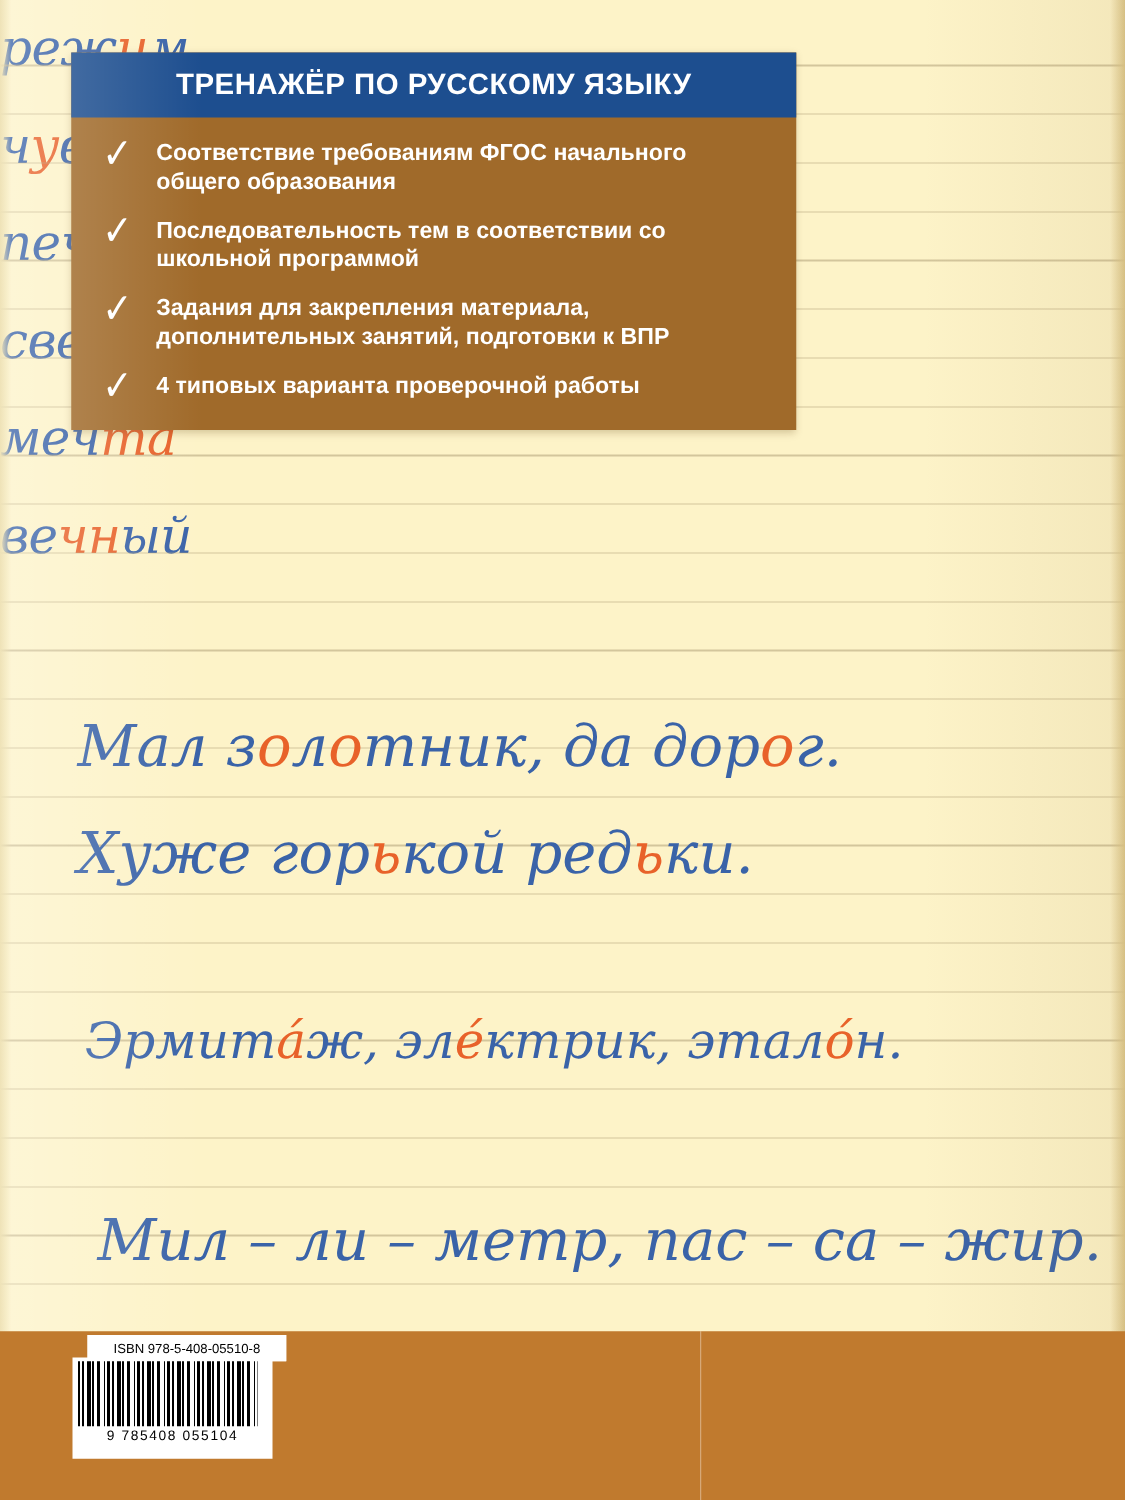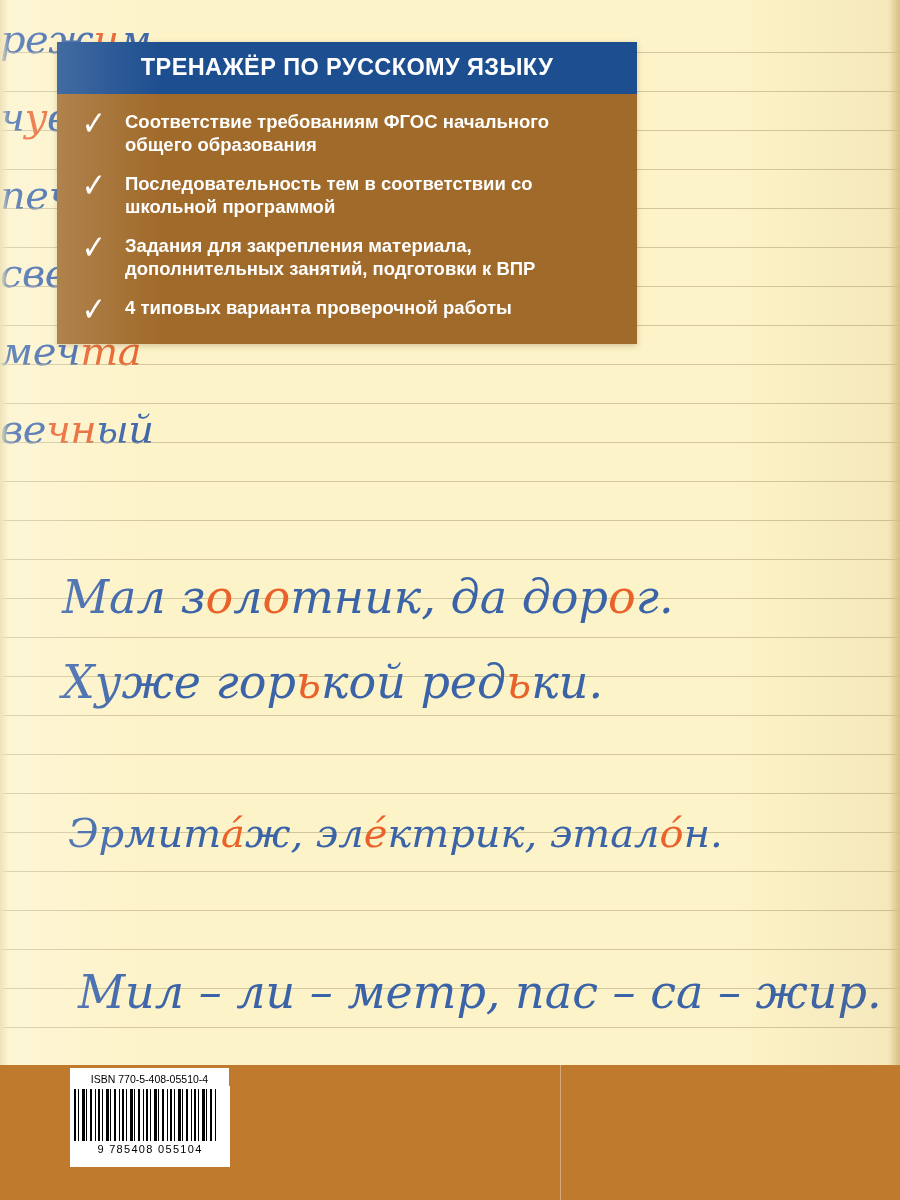--- a/index.html
+++ b/index.html
@@ -165,21 +165,21 @@
   }
   #isbn-text {
     font-family: "Liberation Sans", sans-serif;
     font-size: 10.5px;
     color: #000000;
     text-align: center;
     white-space: nowrap;
   }
   #barcode-box {
     position: absolute;
-    left: 70px;
+    left: 58px;
     top: 1086px;
     width: 152px;
     height: 76px;
     background: #ffffff;
     padding: 3px 4px 2px 4px;
   }
   #barcode {
     height: 52px;
     width: 144px;
     background-image: repeating-linear-gradient(
@@ -275,21 +275,21 @@
     <span>Мил – ли – метр, пас – са – жир.</span>
   </div>
 
   <div id="paper-shade"></div>
 
   <div id="bottom-band">
     <div id="band-fold"></div>
   </div>
 
   <div id="isbn-box">
-    <div id="isbn-text">ISBN 770-5-408-05510-4</div>
+    <div id="isbn-text">ISBN 978-5-408-05510-8</div>
   </div>
 
   <div id="barcode-box">
     <div id="barcode"></div>
     <div id="barcode-digits">9 785408 055104</div>
   </div>
 
 </div>
 
 </body></html>

